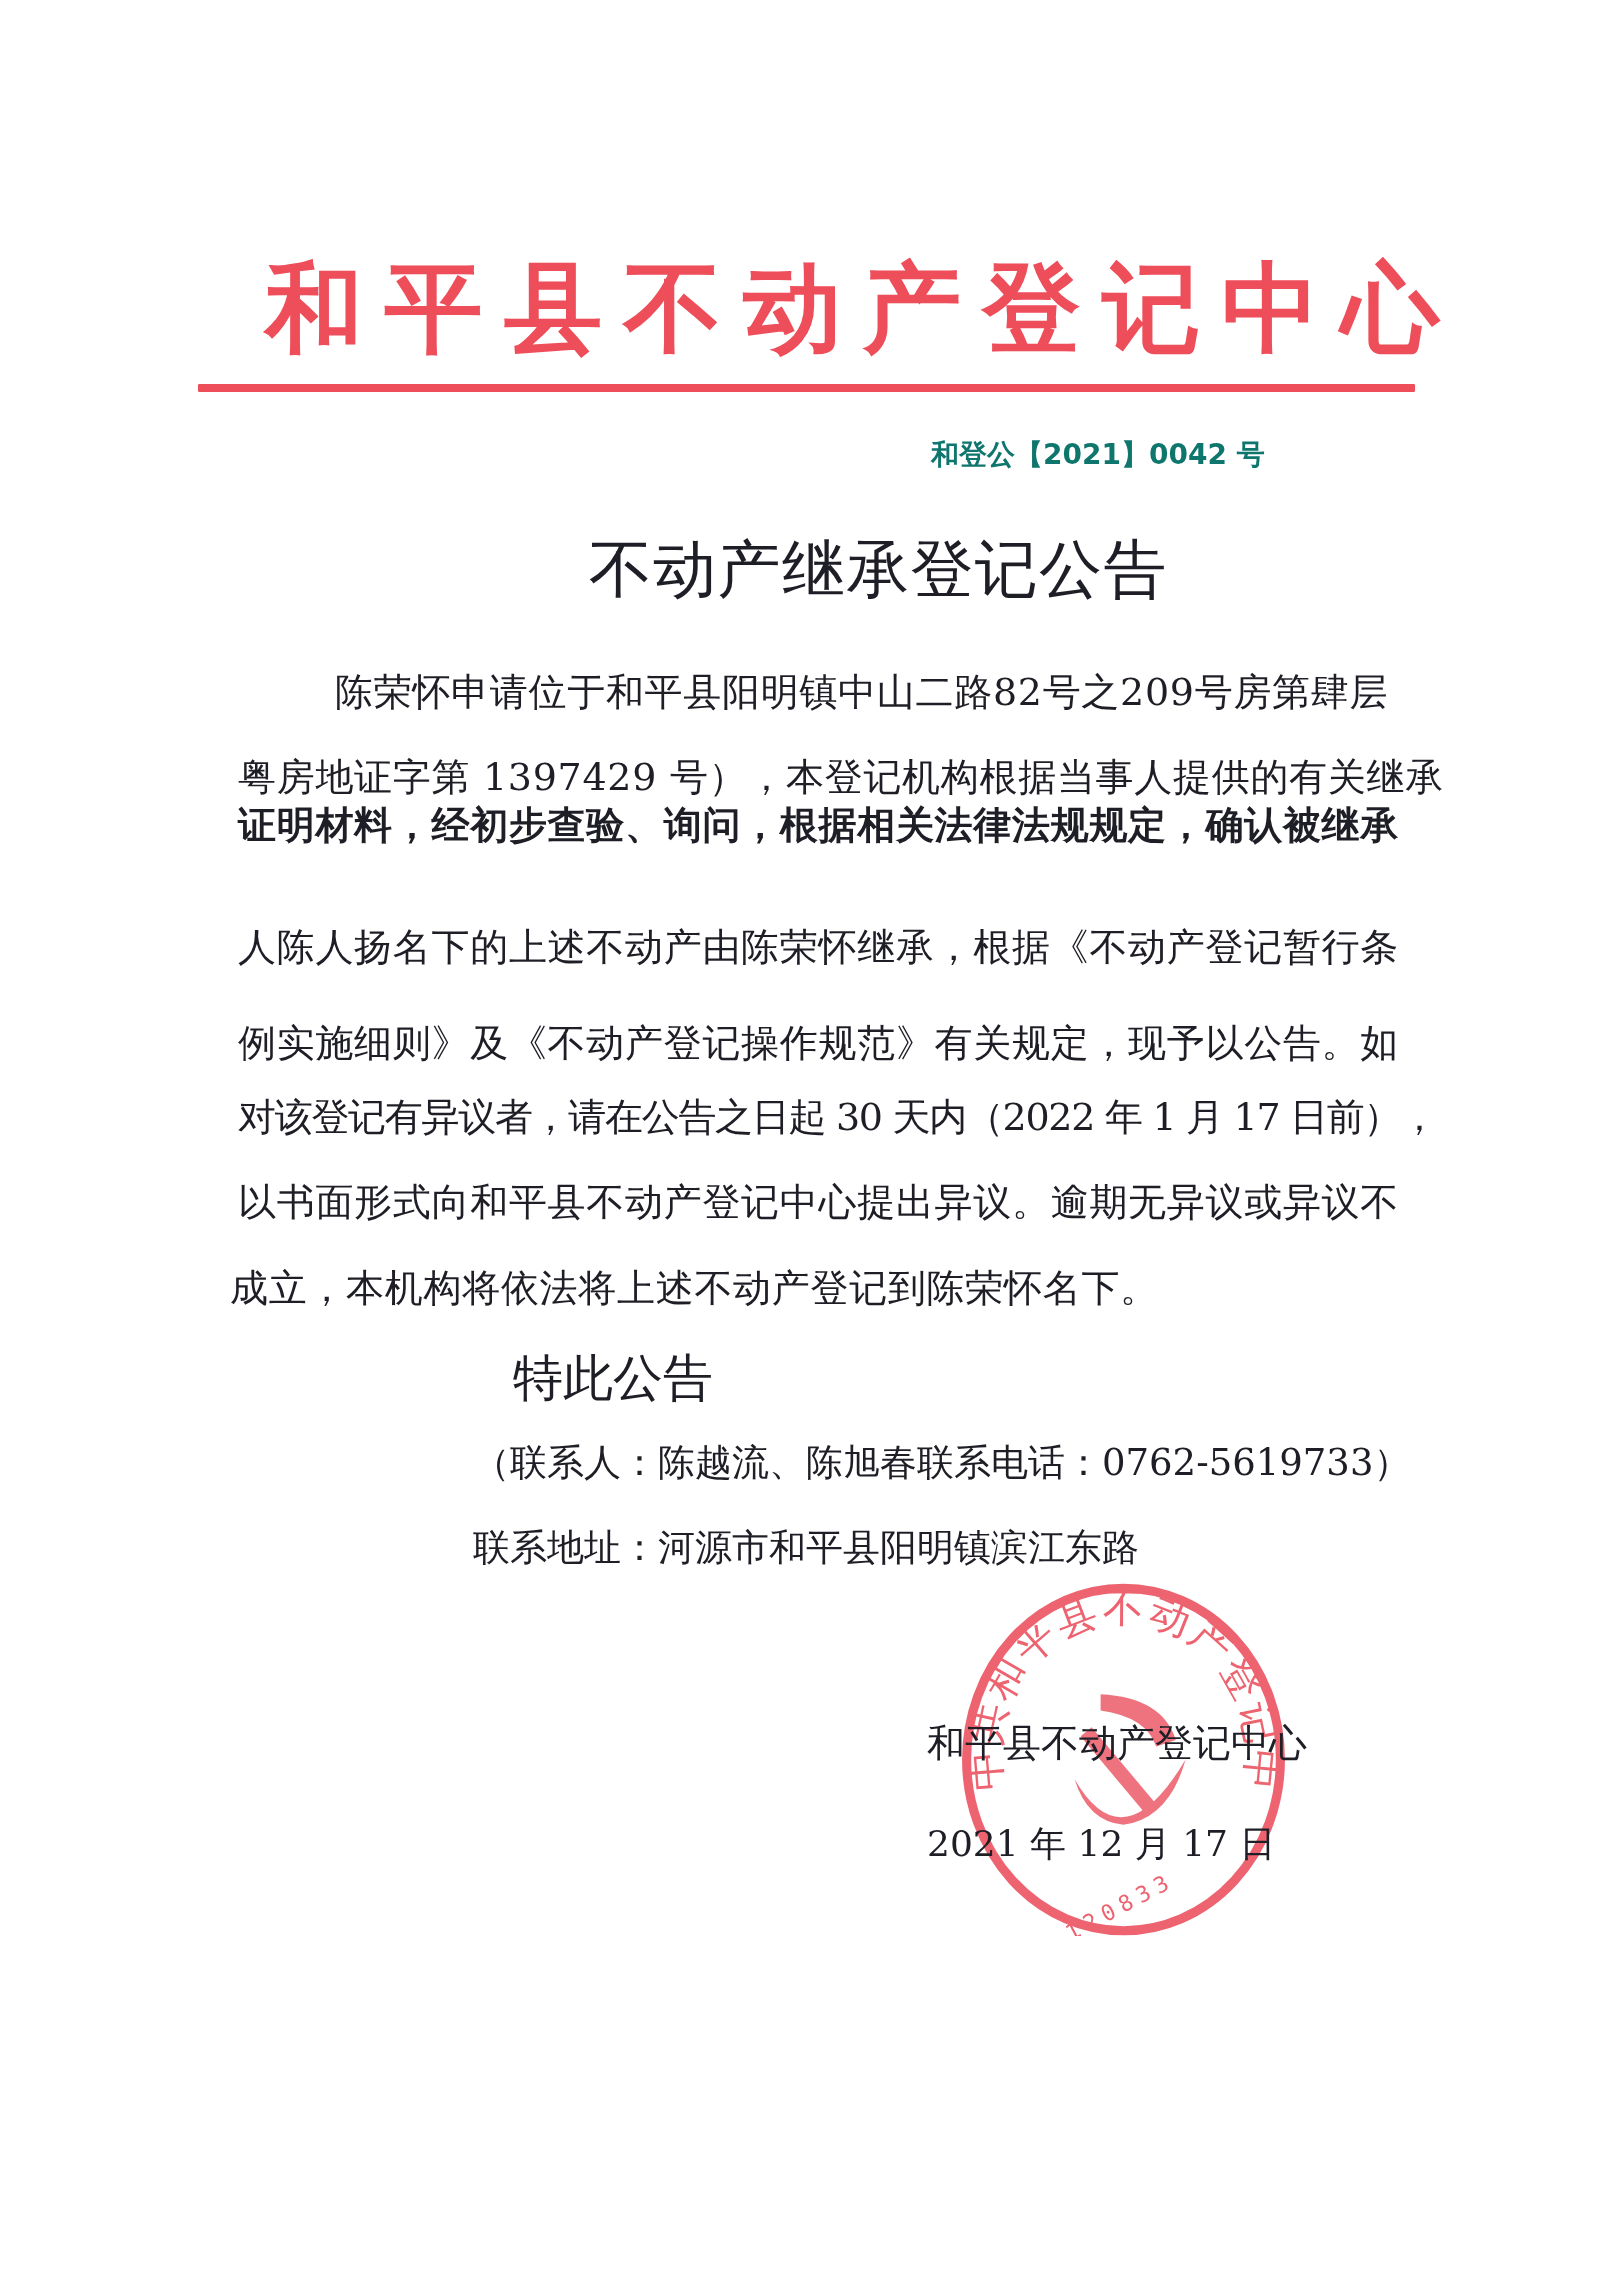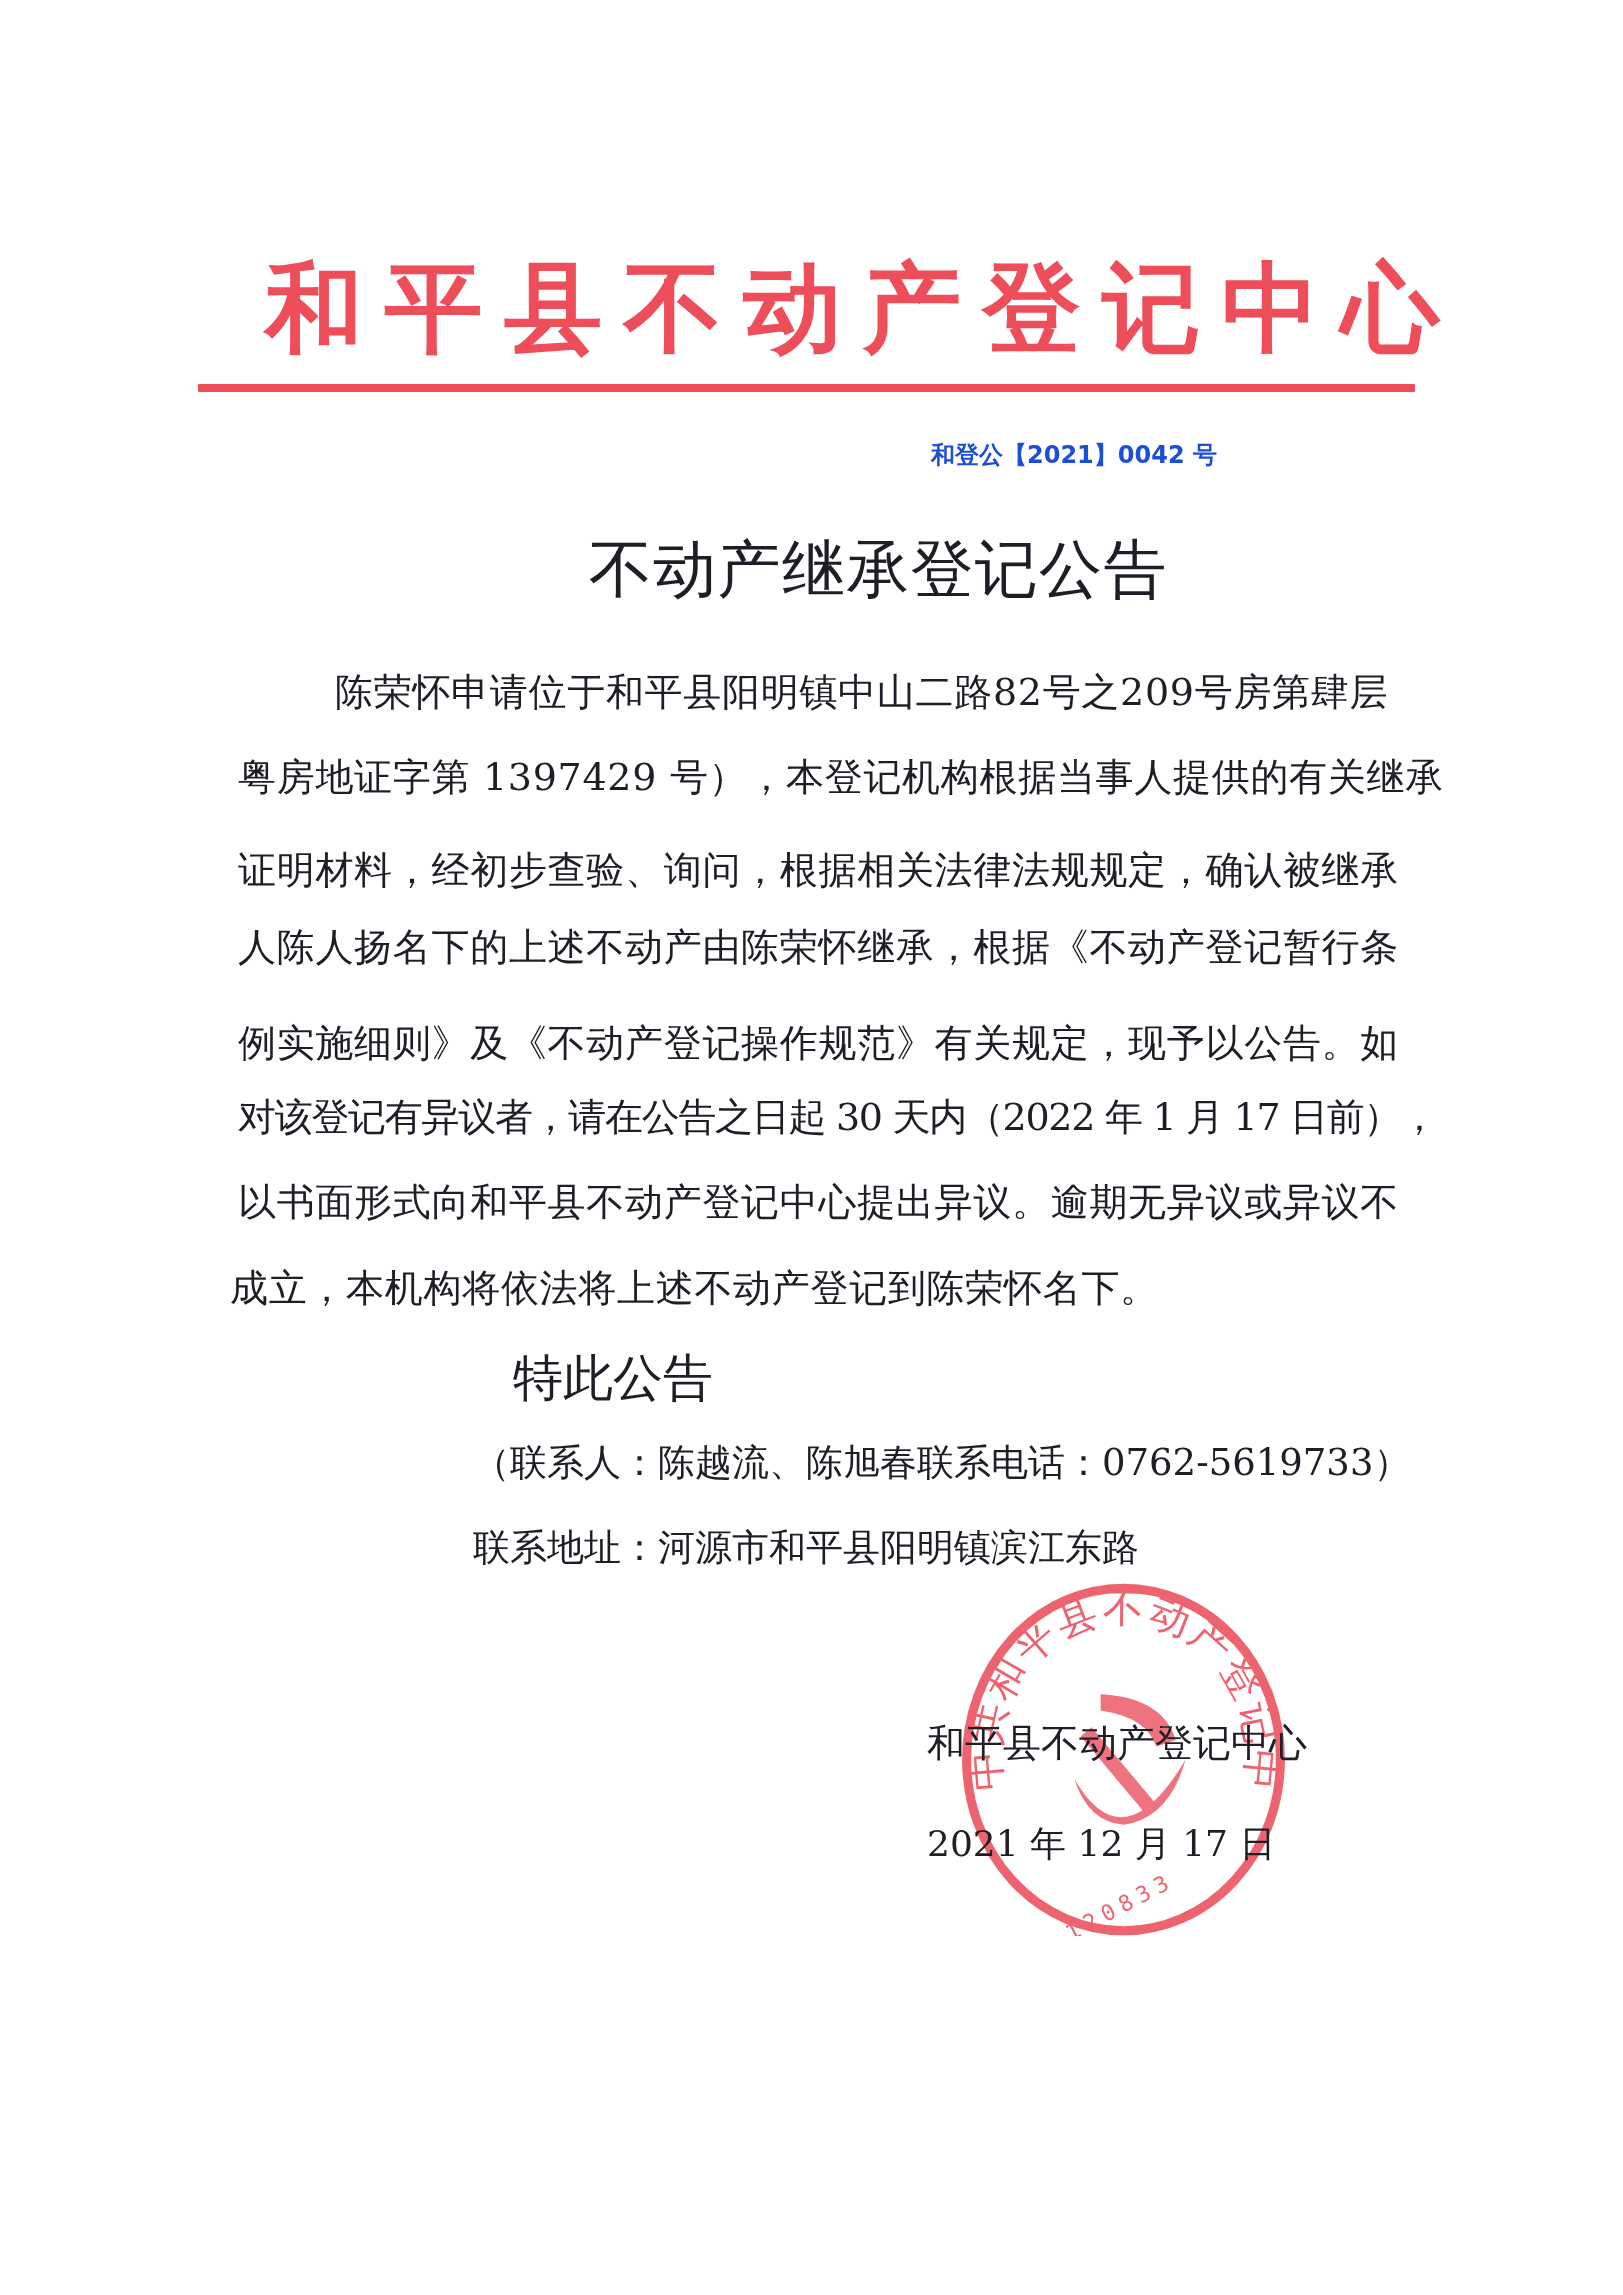--- a/index.html
+++ b/index.html
@@ -3,22 +3,22 @@
 <meta charset="utf-8">
 <style>
   html, body { margin: 0; padding: 0; background: #ffffff; }
   body { width: 1624px; height: 2295px; position: relative; overflow: hidden;
          font-family: "DejaVu Serif", "Liberation Serif", serif; color: #1e1e26; }
   .abs { position: absolute; white-space: nowrap; }
   .org-title { left: 265px; top: 252px; width: 1087px; height: 111px;
     color: #ee4e5a; font-weight: bold; font-size: 98px; line-height: 111px;
     letter-spacing: 21.6px; font-family: "DejaVu Serif", serif; }
   .red-rule { left: 198px; top: 384px; width: 1217px; height: 7.9px; background: #ee4e5a; border-radius: 1.3px; }
-  .doc-number { left: 931px; top: 429px; font-size: 24px; line-height: 52px; font-weight: bold;
-    font-family: "DejaVu Sans", "Liberation Sans", sans-serif; color: #1d4ed8; }
+  .doc-number { left: 931px; top: 429px; font-size: 28px; line-height: 52px; font-weight: bold;
+    font-family: "DejaVu Sans", "Liberation Sans", sans-serif; color: #0f766e; }
   .doc-number .bracket { font-family: "DejaVu Sans", sans-serif; }
   .notice-title { left: 589px; top: 540px; font-size: 63px; line-height: 59px; letter-spacing: 1.3px; }
   .body-line { left: 238px; font-size: 38px; line-height: 46px; letter-spacing: 0.7px; }
   .closing { left: 513px; top: 1355px; font-size: 50px; line-height: 46px; }
   .contact { left: 473px; top: 1440px; font-size: 37px; line-height: 46px; }
   .address { left: 473px; top: 1525px; font-size: 37px; line-height: 46px; }
   .signature-org { left: 927px; top: 1720px; font-size: 38px; line-height: 46px; z-index: 3; }
   .signature-date { left: 927px; top: 1821px; font-size: 36px; line-height: 46px; z-index: 3; }
   .seal { left: 960px; top: 1583px; width: 327px; height: 353px; z-index: 2; opacity: 0.85; }
 </style>
@@ -29,21 +29,21 @@
 <div class="abs red-rule"></div>
 
 <div class="abs doc-number">
   <span>和登公</span><span class="bracket">【2021】</span><span>0042</span>&nbsp;<span>号</span>
 </div>
 
 <div class="abs notice-title">不动产继承登记公告</div>
 
 <div class="abs body-line" style="left:335px; top:669px;">陈荣怀申请位于和平县阳明镇中山二路82号之209号房第肆层</div>
 <div class="abs body-line" style="top:754px;">粤房地证字第 1397429 号），本登记机构根据当事人提供的有关继承</div>
-<div class="abs body-line" style="top:847px;">证明材料，经初步查验、询问，根据相关法律法规规定，确认被继承</div>
+<div class="abs body-line" style="top:802px;font-weight:bold;">证明材料，经初步查验、询问，根据相关法律法规规定，确认被继承</div>
 <div class="abs body-line" style="top:924px;">人陈人扬名下的上述不动产由陈荣怀继承，根据《不动产登记暂行条</div>
 <div class="abs body-line" style="top:1020px;">例实施细则》及《不动产登记操作规范》有关规定，现予以公告。如</div>
 <div class="abs body-line" style="top:1094px; letter-spacing:-1.3px;text-align:right;">对该登记有异议者，请在公告之日起 30 天内（2022 年 1 月 17 日前），</div>
 <div class="abs body-line" style="top:1179px;text-align:center;">以书面形式向和平县不动产登记中心提出异议。逾期无异议或异议不</div>
 <div class="abs body-line" style="left:230px; top:1265px;">成立，本机构将依法将上述不动产登记到陈荣怀名下。</div>
 
 <div class="abs closing">特此公告</div>
 <div class="abs contact">（联系人：陈越流、陈旭春联系电话：0762-5619733）</div>
 <div class="abs address">联系地址：河源市和平县阳明镇滨江东路</div>
 

